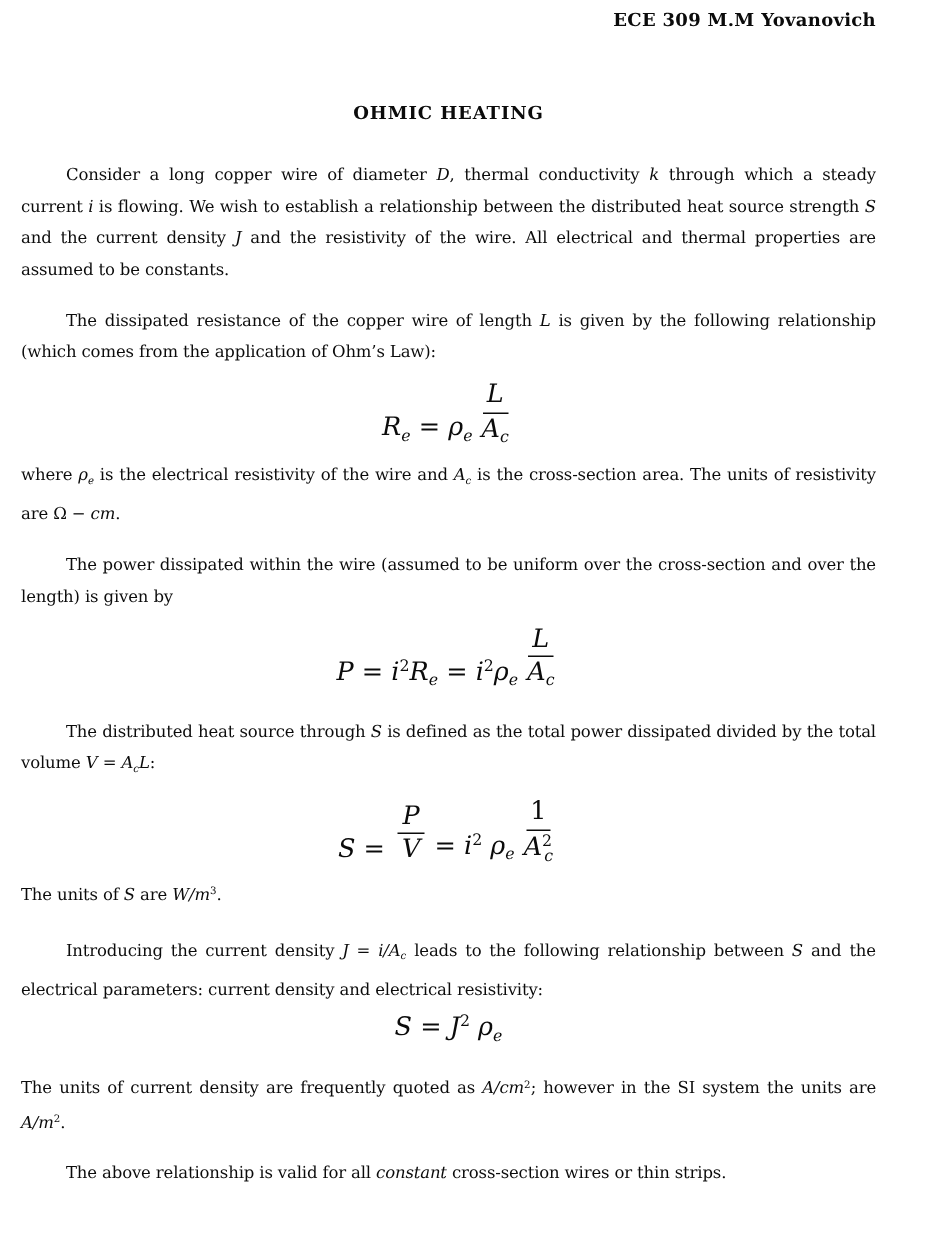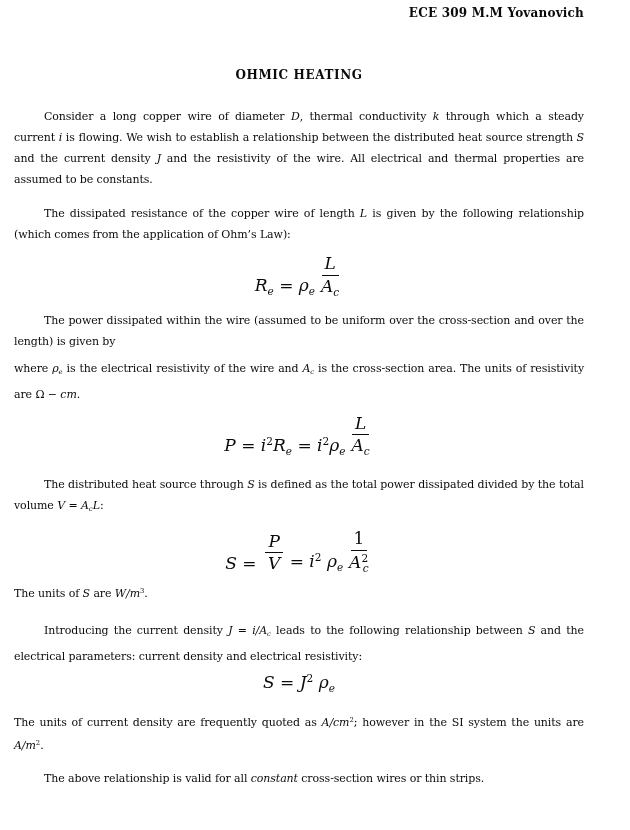--- a/index.html
+++ b/index.html
@@ -69,23 +69,23 @@
   <p class="body-par indent" id="p2"><span>The dissipated resistance of the copper wire of length </span><i>L</i><span> is given by the following relationship (which comes from the application of Ohm’s Law):</span></p>
 
   <div class="formula" id="f1">
     <span class="fpart"><i>R</i><sub style="font-style: italic;">e</sub><span> = </span><i>ρ</i><sub style="font-style: italic;">e</sub></span>
     <span class="frac">
       <span class="num"><i>L</i></span>
       <span class="den"><i>A</i><sub style="font-style: italic;">c</sub></span>
     </span>
   </div>
 
+  <p class="body-par noindent" id="where-par"><span>where </span><i>ρ</i><sub style="font-style: italic;">e</sub><span> is the electrical resistivity of the wire and </span><i>A</i><sub style="font-style: italic;">c</sub><span> is the cross-section area. The units of resistivity are Ω − </span><i>cm</i><span>.</span></p>
+
   <p class="body-par indent" id="p3"><span>The power dissipated within the wire (assumed to be uniform over the cross-section and over the length) is given by</span></p>
-
-  <p class="body-par noindent" id="where-par"><span>where </span><i>ρ</i><sub style="font-style: italic;">e</sub><span> is the electrical resistivity of the wire and </span><i>A</i><sub style="font-style: italic;">c</sub><span> is the cross-section area. The units of resistivity are Ω − </span><i>cm</i><span>.</span></p>
 
   <div class="formula" id="f2">
     <span class="fpart"><i>P</i><span> = </span><i>i</i><sup>2</sup><i>R</i><sub style="font-style: italic;">e</sub><span> = </span><i>i</i><sup>2</sup><i>ρ</i><sub style="font-style: italic;">e</sub></span>
     <span class="frac">
       <span class="num"><i>L</i></span>
       <span class="den"><i>A</i><sub style="font-style: italic;">c</sub></span>
     </span>
   </div>
 
   <p class="body-par indent" id="p4"><span>The distributed heat source through </span><i>S</i><span> is defined as the total power dissipated divided by the total volume </span><i>V</i><span> = </span><i>A</i><sub style="font-style: italic;">c</sub><i>L</i><span>:</span></p>

